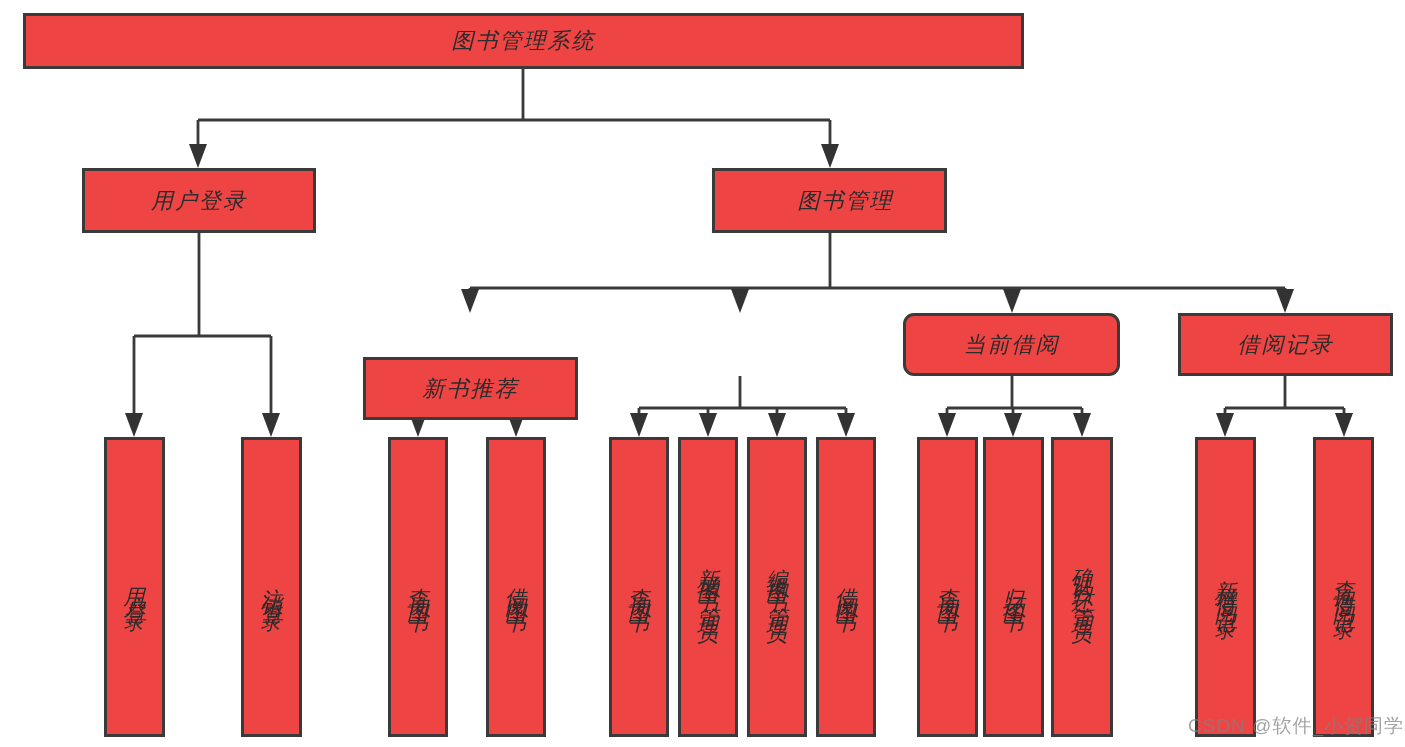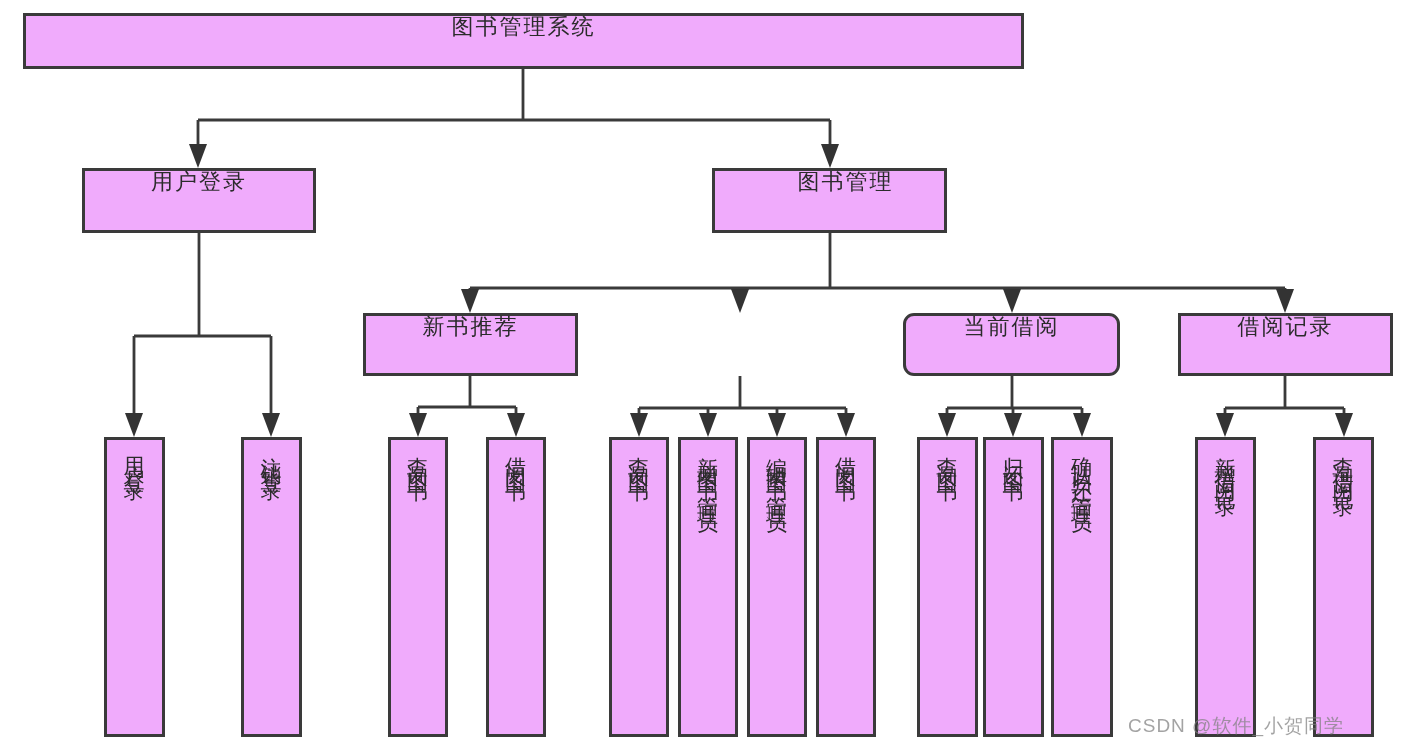--- a/index.html
+++ b/index.html
@@ -17,47 +17,49 @@
   }
   .connectors {
     position: absolute;
     left: 0;
     top: 0;
     z-index: 1;
   }
   .node {
     position: absolute;
     box-sizing: border-box;
-    background: #f0abfc;
+    background: #ef4444;
     border: 3px solid #3a3a3a;
     display: flex;
+    align-items: center;
     justify-content: center;
     color: #2b2b2b;
     z-index: 2;
+    font-style: italic;
   }
   .h-node .label {
     font-size: 22px;
     letter-spacing: 2px;
     white-space: nowrap;
     line-height: 1;
   }
   .root-node { left: 23px; top: 13px; width: 1001px; height: 56px; }
   .l2-node   { top: 168px; height: 65px; }
   .l3-node   { top: 313px; height: 63px; }
   .v-node    { top: 437px; width: 61px; height: 300px; }
   .v-node .vlabel {
     writing-mode: vertical-rl;
     font-size: 21px;
     letter-spacing: 8px;
     line-height: 1;
     white-space: nowrap;
   }
   .watermark {
     position: absolute;
-    left: 1128px;
+    left: 1188px;
     top: 713px;
     font-size: 19px;
     letter-spacing: 1px;
     color: rgba(128, 128, 128, 0.72);
     white-space: nowrap;
     z-index: 5;
   }
 </style>
 </head>
 <body>
@@ -101,21 +103,21 @@
     <span class="label">图书管理系统</span>
   </div>
 
   <div class="node h-node l2-node" style="left:82px;width:234px;">
     <span class="label">用户登录</span>
   </div>
   <div class="node h-node l2-node" style="left:712px;width:235px;padding-left:32px;">
     <span class="label">图书管理</span>
   </div>
 
-  <div class="node h-node l3-node" style="left:363px;width:215px;">
+  <div class="node h-node l3-node" style="left:363px;width:215px;margin-top:44px;">
     <span class="label">新书推荐</span>
   </div>
   <div class="node h-node l3-node" style="left:903px;width:217px;border-radius:11px;">
     <span class="label">当前借阅</span>
   </div>
   <div class="node h-node l3-node" style="left:1178px;width:215px;">
     <span class="label">借阅记录</span>
   </div>
 
   <div class="node v-node" style="left:104px;">

